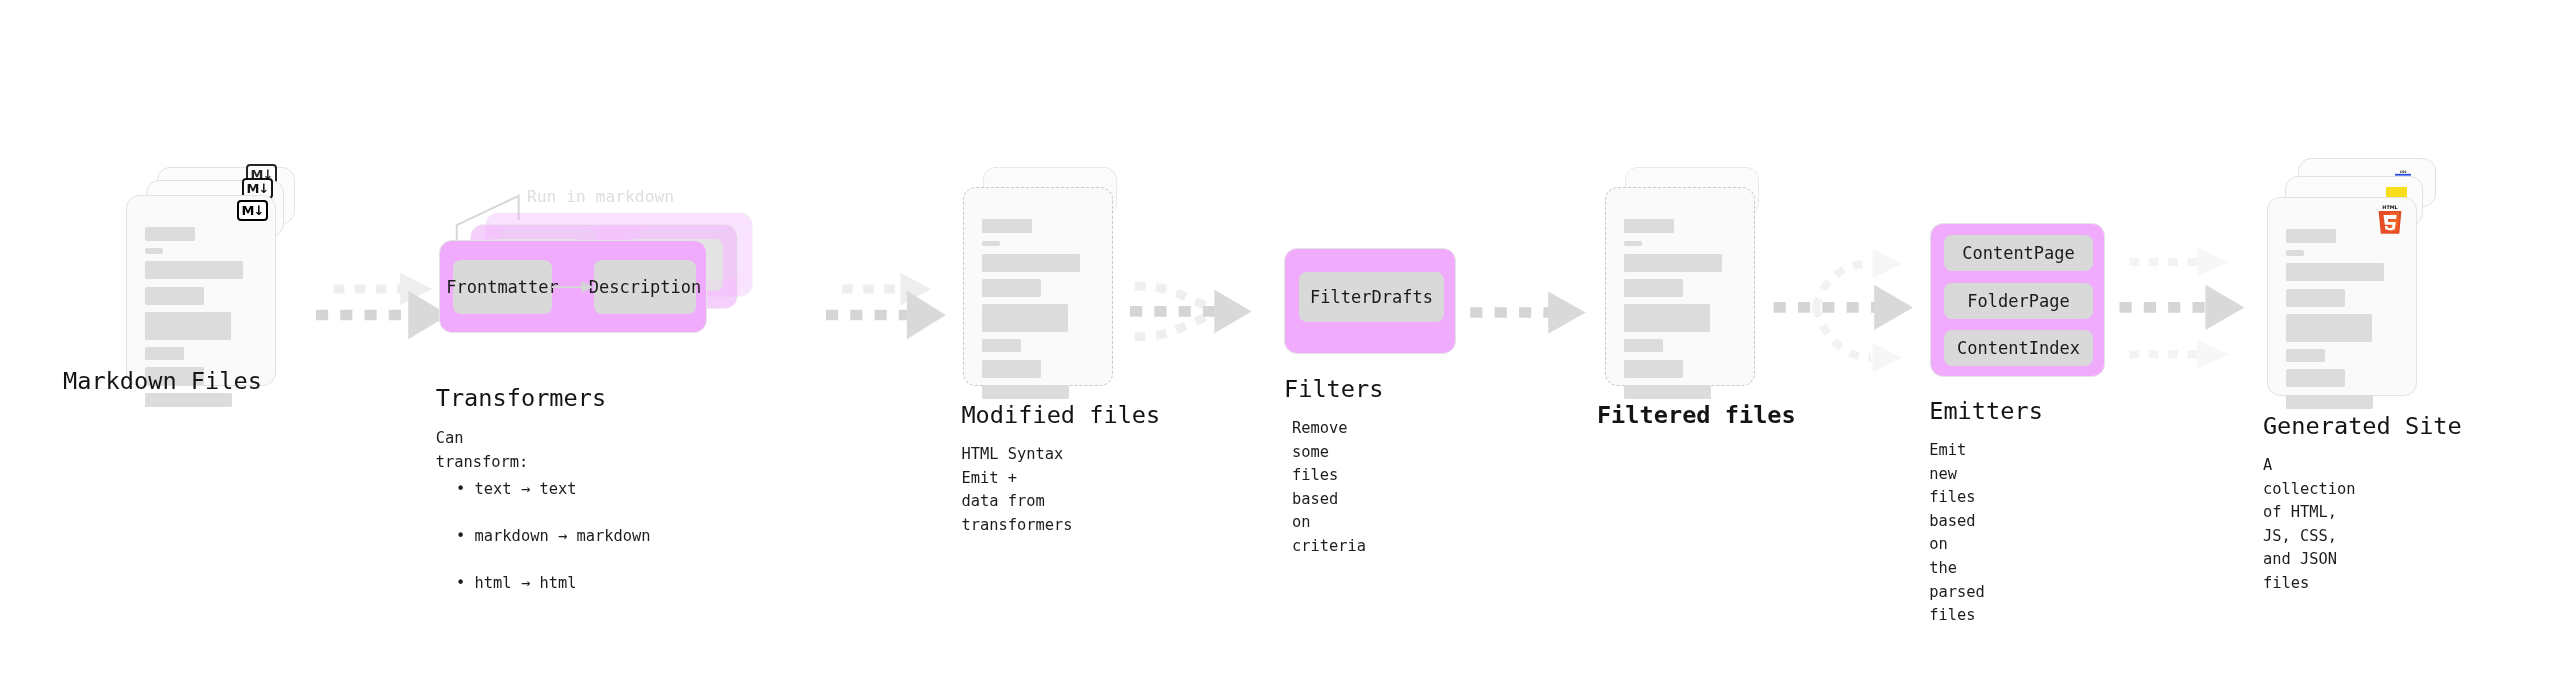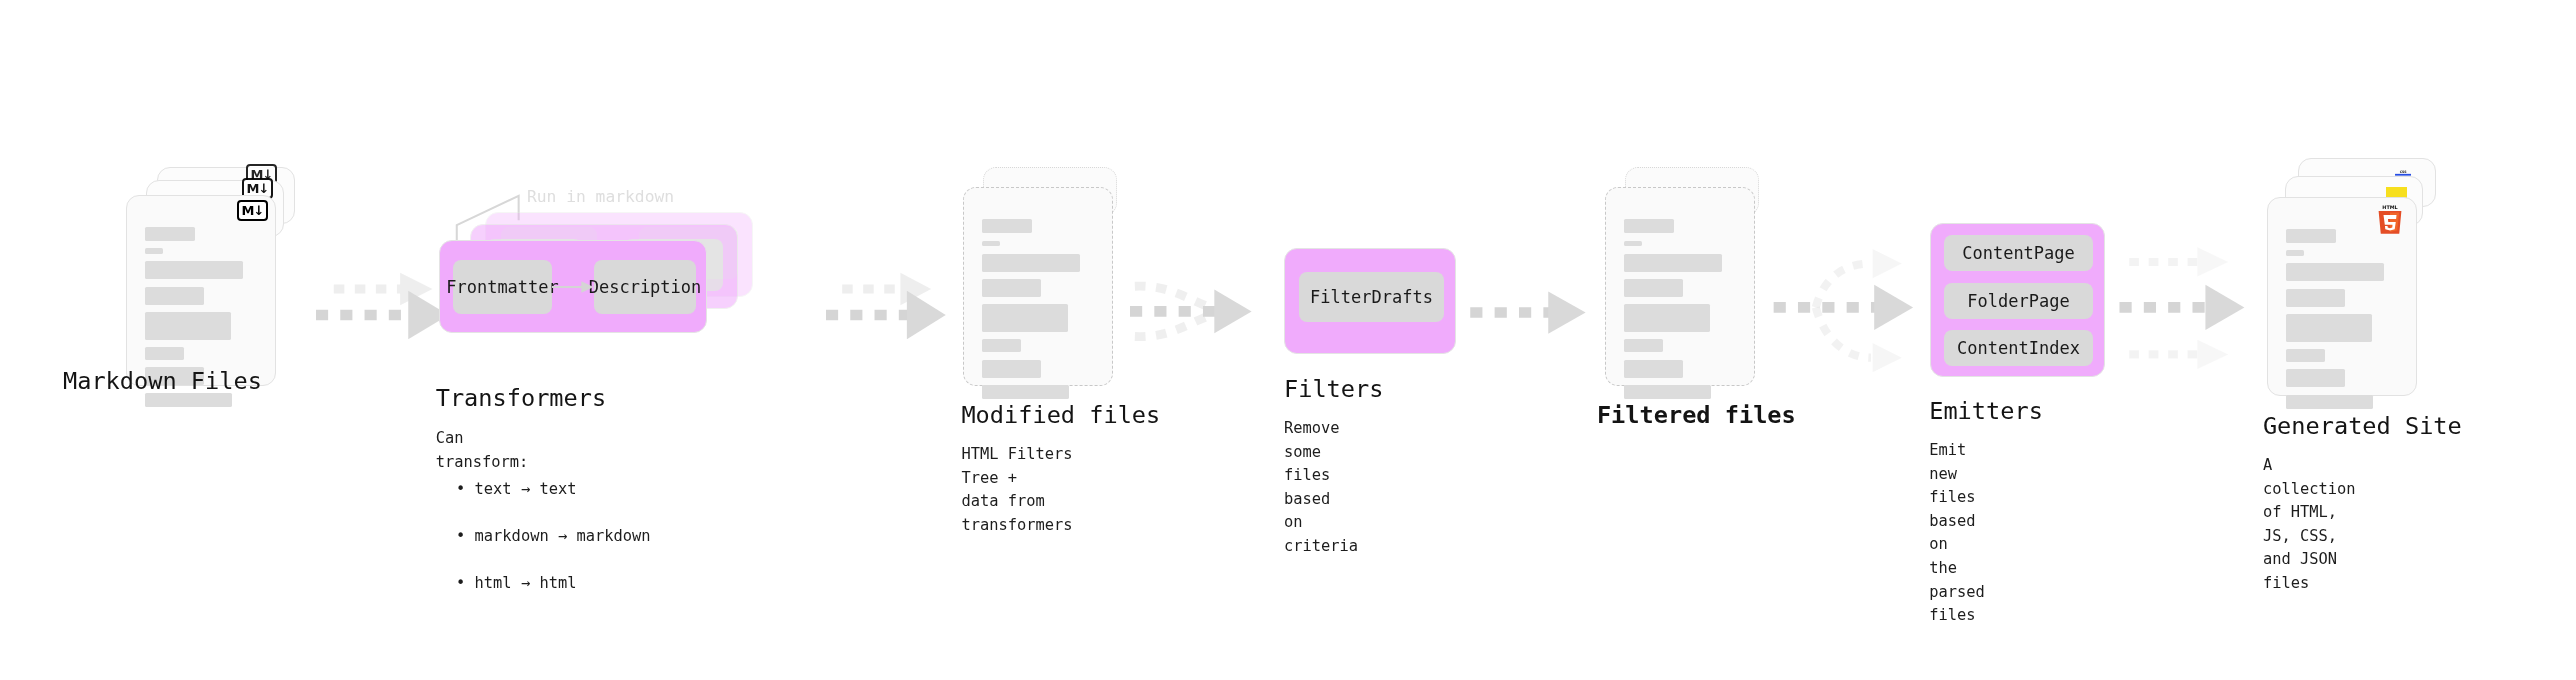--- a/index.html
+++ b/index.html
@@ -258,39 +258,39 @@
           <div class="dl" style="width:98px; height:18px;"></div>
           <div class="dl" style="width:59px;  height:18px;"></div>
           <div class="dl" style="width:86px; height:28px;"></div>
           <div class="dl" style="width:39px;  height:13px;"></div>
           <div class="dl" style="width:59px;  height:18px;"></div>
           <div class="dl" style="width:87px; height:14px;"></div>
         </div>
       </div>
     </div>
     <div class="title" style="left:-1.6px; top:234px;">Modified files</div>
-    <div class="subtitle" style="left:-1.6px; top:276px;">HTML Filters Tree +
+    <div class="subtitle" style="left:-1.6px; top:276px;">HTML Syntax Emit +
 data from transformers</div>
   </div>
 
   <svg class="flow" style="left:1130px; top:260px;" width="150" height="106" viewBox="0 0 185 130">
     <g opacity="0.5">
       <path d="M6 32 C52 30, 72 50, 112 63" fill="none" stroke="#e0e0e0" stroke-width="11" stroke-dasharray="13 13"></path>
       <path d="M6 94 C52 96, 72 76, 112 63" fill="none" stroke="#e0e0e0" stroke-width="11" stroke-dasharray="13 13"></path>
     </g>
     <line x1="0" y1="63" x2="110" y2="63" stroke="#d5d5d5" stroke-width="13" stroke-dasharray="15 15"></line>
     <polygon points="104,36 150,63 104,90" fill="#d9d9d9"></polygon>
   </svg>
 
   <div class="node" style="left:1284px; top:248px;">
     <div class="pbox" style="left:0; top:0; width:172px; height:106px;">
       <div class="chip" style="left:14px; top:23px; width:145px; height:50px;">FilterDrafts</div>
     </div>
     <div class="title" style="left:0px; top:127px;">Filters</div>
-    <div class="subtitle" style="left:0px; top:169px;">Remove some files based
+    <div class="subtitle" style="left:8px; top:169px;">Remove some files based
 on criteria</div>
   </div>
 
   <svg class="flow" style="left:1467px; top:288px;" width="130" height="49" viewBox="0 0 160 60">
     <line x1="4" y1="30" x2="106" y2="30" stroke="#d5d5d5" stroke-width="13" stroke-dasharray="15 15"></line>
     <polygon points="100,4 146,30 100,56" fill="#d9d9d9"></polygon>
   </svg>
 
   <div class="node" style="left:1605px; top:167px;">
     <div class="doc-stack">

